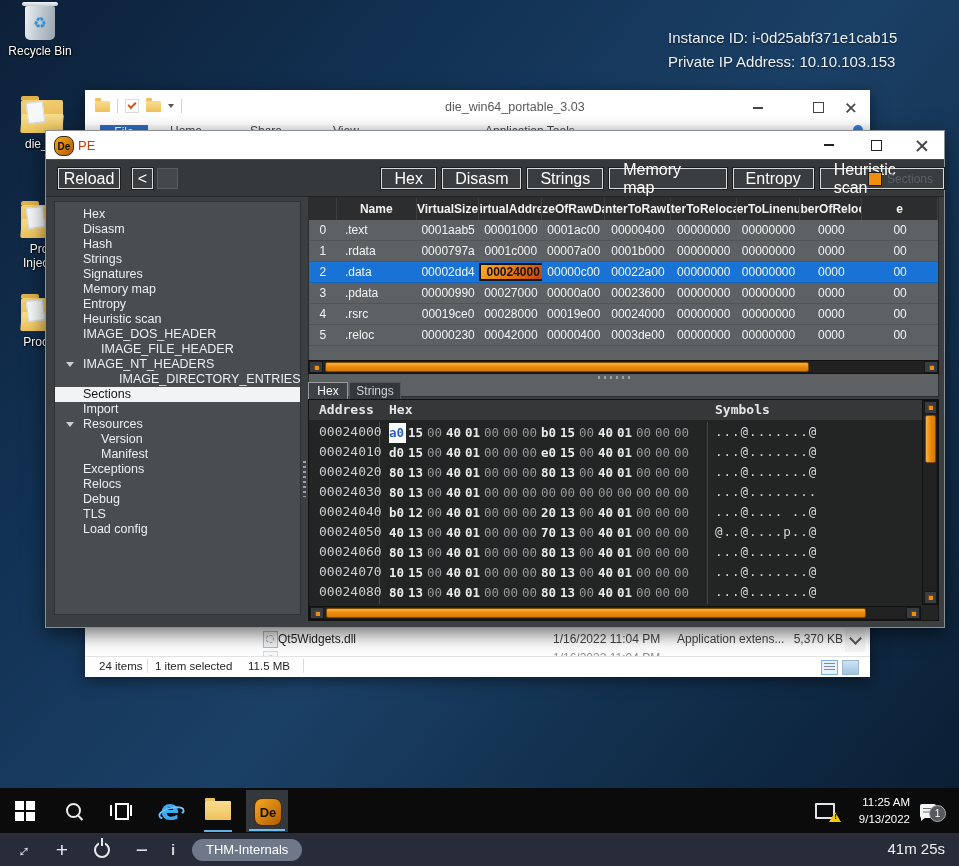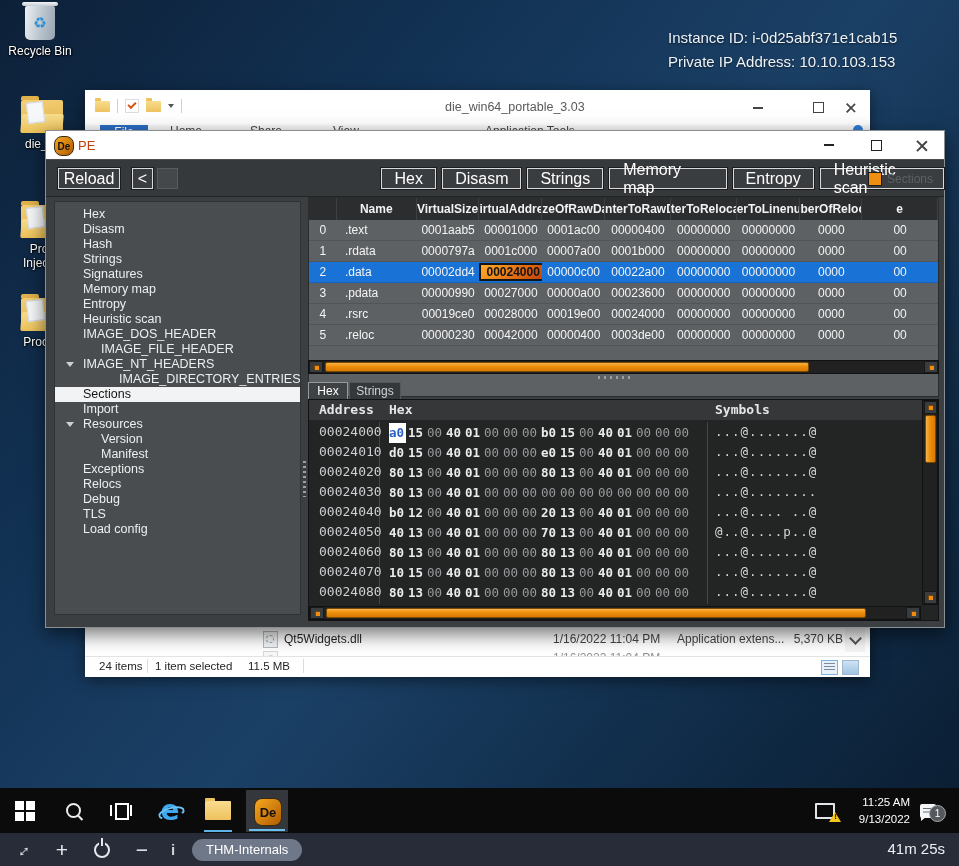--- a/index.html
+++ b/index.html
@@ -194,21 +194,21 @@
       <div class="ftab">File</div>
       <div class="rtab" style="left:85px;">Home</div>
       <div class="rtab" style="left:165px;">Share</div>
       <div class="rtab" style="left:248px;">View</div>
       <div class="rtab" style="left:400px;">Application Tools</div>
       <div class="helpdot"></div>
     </div>
 
     <div class="ex-filerow">
       <span class="dllicon"></span>
-      <span style="margin-left:6px;">Qt5Widgets.dll</span>
+      <span style="">Qt5Widgets.dll</span>
       <span style="position:absolute;left:468px;color:#444;">1/16/2022 11:04 PM</span>
       <span style="position:absolute;left:592px;color:#444;">Application extens...</span>
       <span style="position:absolute;left:688px;width:70px;text-align:right;color:#444;">5,370 KB</span>
     </div>
     <div class="ex-partialrow">
       <span class="dllicon" style="float:left;"></span>
       <span style="position:absolute;left:468px;">1/16/2022 11:04 PM</span>
     </div>
     <div class="chevbtn">
         <span class="chev"></span>

